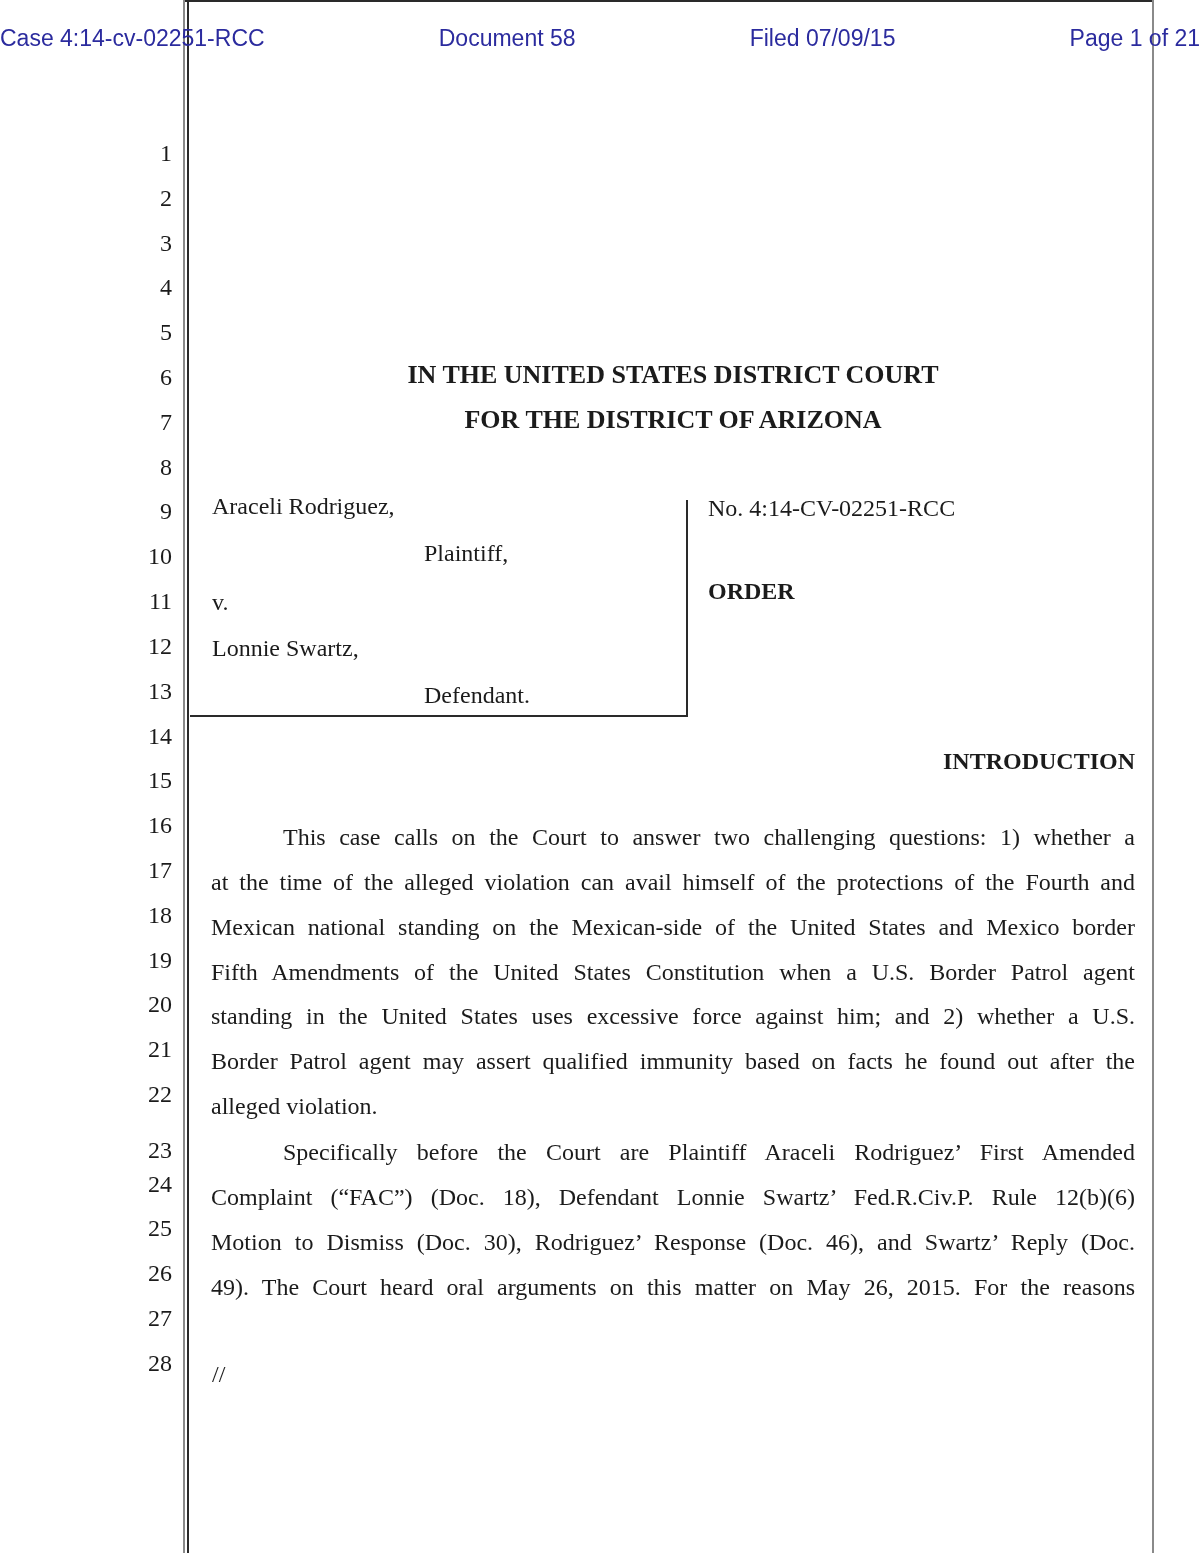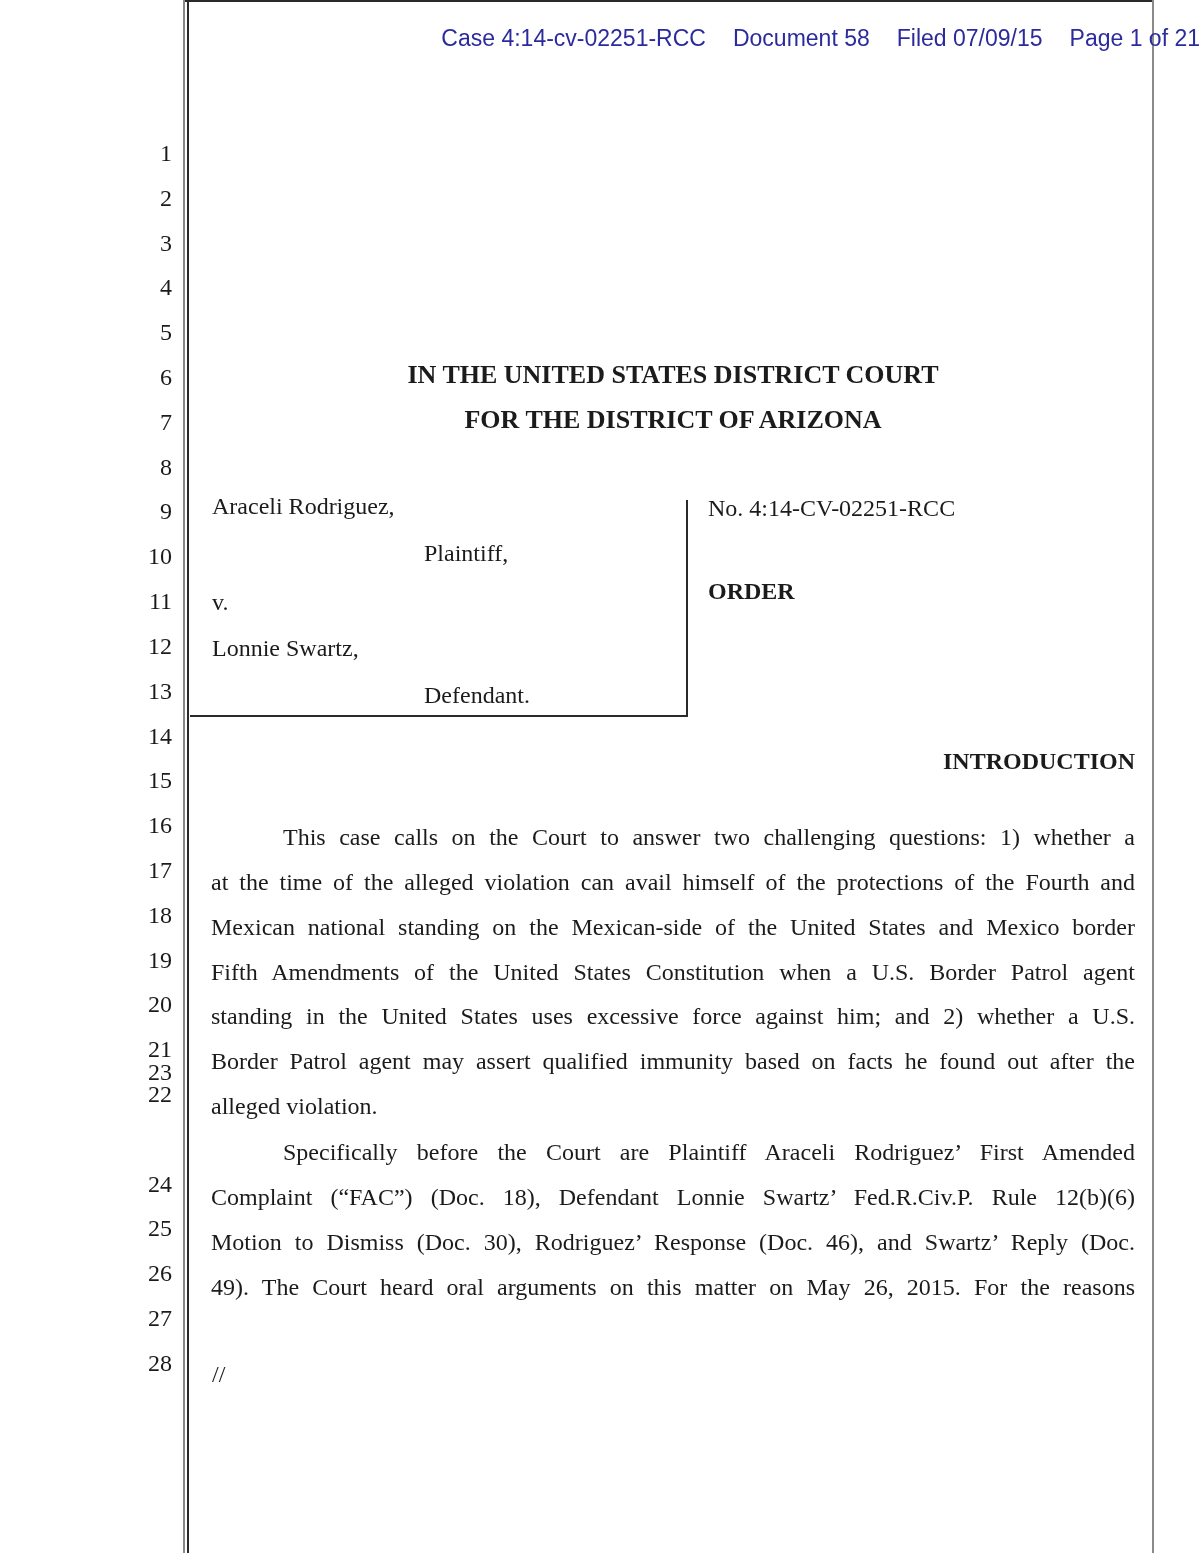--- a/index.html
+++ b/index.html
@@ -8,21 +8,21 @@
     font-family:"Liberation Serif","DejaVu Serif",serif;color:var(--ink,#1b1b1b);
   }
   
   .top-border{position:absolute;left:183px;top:0;width:969px;height:2px;background:var(--rule-dark,#3a3a3a);}
   .vline-outer{position:absolute;left:183px;top:0;width:2px;height:1553px;background:var(--rule-gray,#8a8a8a);}
   .vline-inner{position:absolute;left:187px;top:0;width:2px;height:1553px;background:var(--rule-dark,#1d1d1d);}
   .right-border{position:absolute;left:1152px;top:0;width:2px;height:1553px;background:var(--rule-gray,#8a8a8a);}
   
   .stamp{
     position:absolute;left:0;top:26px;width:1200px;
-    display:flex;justify-content:flex-end;gap:27px;
+    display:flex;justify-content:space-between;gap:27px;
     font-family:"Liberation Sans","DejaVu Sans",sans-serif;
     font-size:23px;line-height:1.1;color:var(--header-blue,#2b2b9e);
   }
   
   .line-num{
     position:absolute;left:100px;width:72px;text-align:right;
     font-size:24px;line-height:1;
   }
   
   .court-title{
@@ -88,21 +88,21 @@
       <div class="line-num" style="top: 678.72px;">13</div>
       <div class="line-num" style="top: 723.53px;">14</div>
       <div class="line-num" style="top: 768.34px;">15</div>
       <div class="line-num" style="top: 813.15px;">16</div>
       <div class="line-num" style="top: 857.96px;">17</div>
       <div class="line-num" style="top: 902.77px;">18</div>
       <div class="line-num" style="top: 947.58px;">19</div>
       <div class="line-num" style="top: 992.39px;">20</div>
       <div class="line-num" style="top: 1037.2px;">21</div>
       <div class="line-num" style="top: 1082.01px;">22</div>
-      <div class="line-num" style="top: 1060px;">23</div>
+      <div class="line-num" style="top: 1138px;">23</div>
       <div class="line-num" style="top: 1171.63px;">24</div>
       <div class="line-num" style="top: 1216.44px;">25</div>
       <div class="line-num" style="top: 1261.25px;">26</div>
       <div class="line-num" style="top: 1306.06px;">27</div>
       <div class="line-num" style="top: 1350.87px;">28</div>
     </div>
 
   <div class="court-title">
     <div>IN THE UNITED STATES DISTRICT COURT</div>
     <div>FOR THE DISTRICT OF ARIZONA</div>

